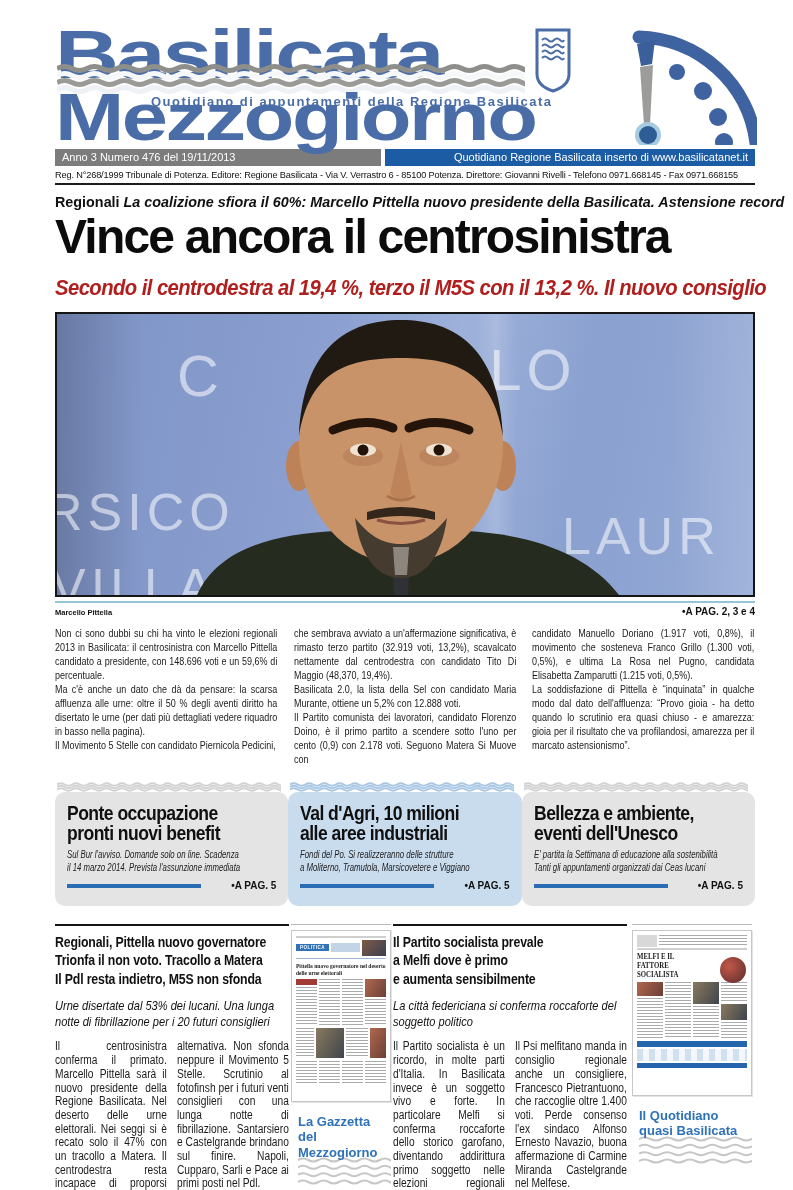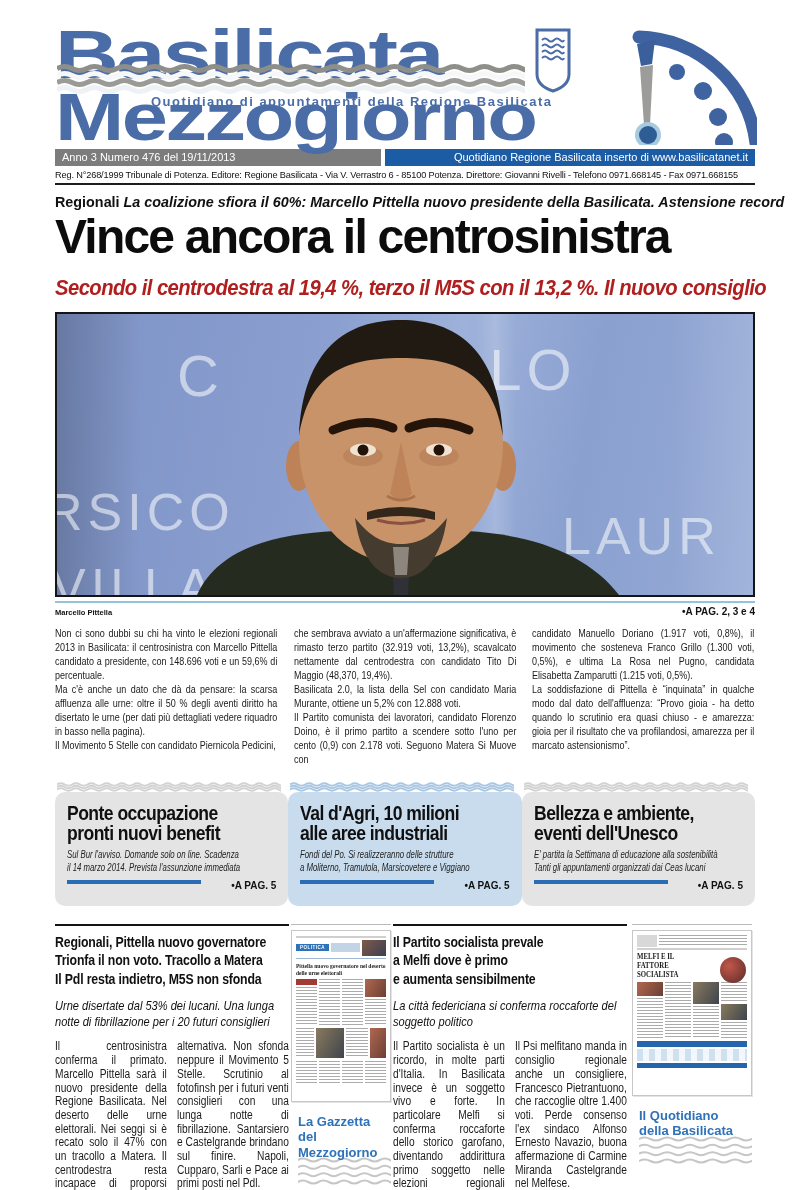--- a/index.html
+++ b/index.html
@@ -56,21 +56,21 @@
   .boxes{margin-top:26px;display:flex;}
   .box-wrap{flex:1;position:relative;}
   .box-waves{position:absolute;left:2px;top:-11px;width:96%;height:12px;}
   .box{border-radius:10px;padding:11px 12px 8px;height:95px;}
   .box.gray{background:#e4e4e4;}
   .box.blue{background:#c9dcee;}
   .box-title{font-size:19.5px;font-weight:700;line-height:1.04;letter-spacing:-0.6px;color:#101010;
              transform:scaleX(.9);transform-origin:left top;width:111%;white-space:pre-line;}
   .box-sub{margin-top:6px;font-style:italic;font-size:10px;line-height:12.5px;color:#222;
            transform:scaleX(.78);transform-origin:left top;width:128%;white-space:pre-line;}
-  .box-ref{margin-top:6px;display:flex;align-items:flex-start;justify-content:space-between;}
+  .box-ref{margin-top:6px;display:flex;align-items:center;justify-content:space-between;}
   .box-line{height:4px;width:64%;background:#2a6db5;}
   .box-ref span{font-size:10px;font-weight:700;}
 
   
   .bottom{margin-top:18px;display:flex;}
   .sec{width:234px;border-top:2px solid #141414;}
   .sec-headline{padding-top:7px;font-size:15px;font-weight:700;line-height:18.5px;letter-spacing:-0.2px;white-space:pre-line;}
   .sec-deck{margin-top:10px;font-size:13.5px;line-height:16px;font-style:italic;}
   .sec-cols{margin-top:10px;display:flex;gap:10px;}
   .sec-col{flex:1;font-size:12px;line-height:13.7px;text-align:justify;color:#1b1b1b;}
@@ -369,21 +369,21 @@
                 <div class="c-photo" style="height:16px;margin-top:2px;"></div>
                 <div class="fake" style="height:16px;margin-top:2px;"></div>
               </div>
           </div>
           <div class="q-bar"></div>
           <div class="q-wave"></div>
           <div class="q-bar2"></div>
         </div>
         <div class="thumb-cap">
           <div class="cap-line">Il Quotidiano</div>
-          <div class="cap-line">della Basilicata</div>
+          <div class="cap-line">quasi Basilicata</div>
           <svg class="cap-waves waves" viewBox="0 0 120 30" preserveAspectRatio="none">
               <path d="M0 4 Q 6 1 12 4 T 24 4 T 36 4 T 48 4 T 60 4 T 72 4 T 84 4 T 96 4 T 108 4 T 120 4 T 132 4 T 144 4" fill="none" stroke="#c6c6c6" stroke-width="2"></path>
               <path d="M0 11.333333333333332 Q 6 8.333333333333332 12 11.333333333333332 T 24 11.333333333333332 T 36 11.333333333333332 T 48 11.333333333333332 T 60 11.333333333333332 T 72 11.333333333333332 T 84 11.333333333333332 T 96 11.333333333333332 T 108 11.333333333333332 T 120 11.333333333333332 T 132 11.333333333333332 T 144 11.333333333333332" fill="none" stroke="#c6c6c6" stroke-width="2"></path>
               <path d="M0 18.666666666666664 Q 6 15.666666666666664 12 18.666666666666664 T 24 18.666666666666664 T 36 18.666666666666664 T 48 18.666666666666664 T 60 18.666666666666664 T 72 18.666666666666664 T 84 18.666666666666664 T 96 18.666666666666664 T 108 18.666666666666664 T 120 18.666666666666664 T 132 18.666666666666664 T 144 18.666666666666664" fill="none" stroke="#c6c6c6" stroke-width="2"></path>
               <path d="M0 26 Q 6 23 12 26 T 24 26 T 36 26 T 48 26 T 60 26 T 72 26 T 84 26 T 96 26 T 108 26 T 120 26 T 132 26 T 144 26" fill="none" stroke="#c6c6c6" stroke-width="2"></path>
             </svg>
         </div>
       </div>
 
     </div>

